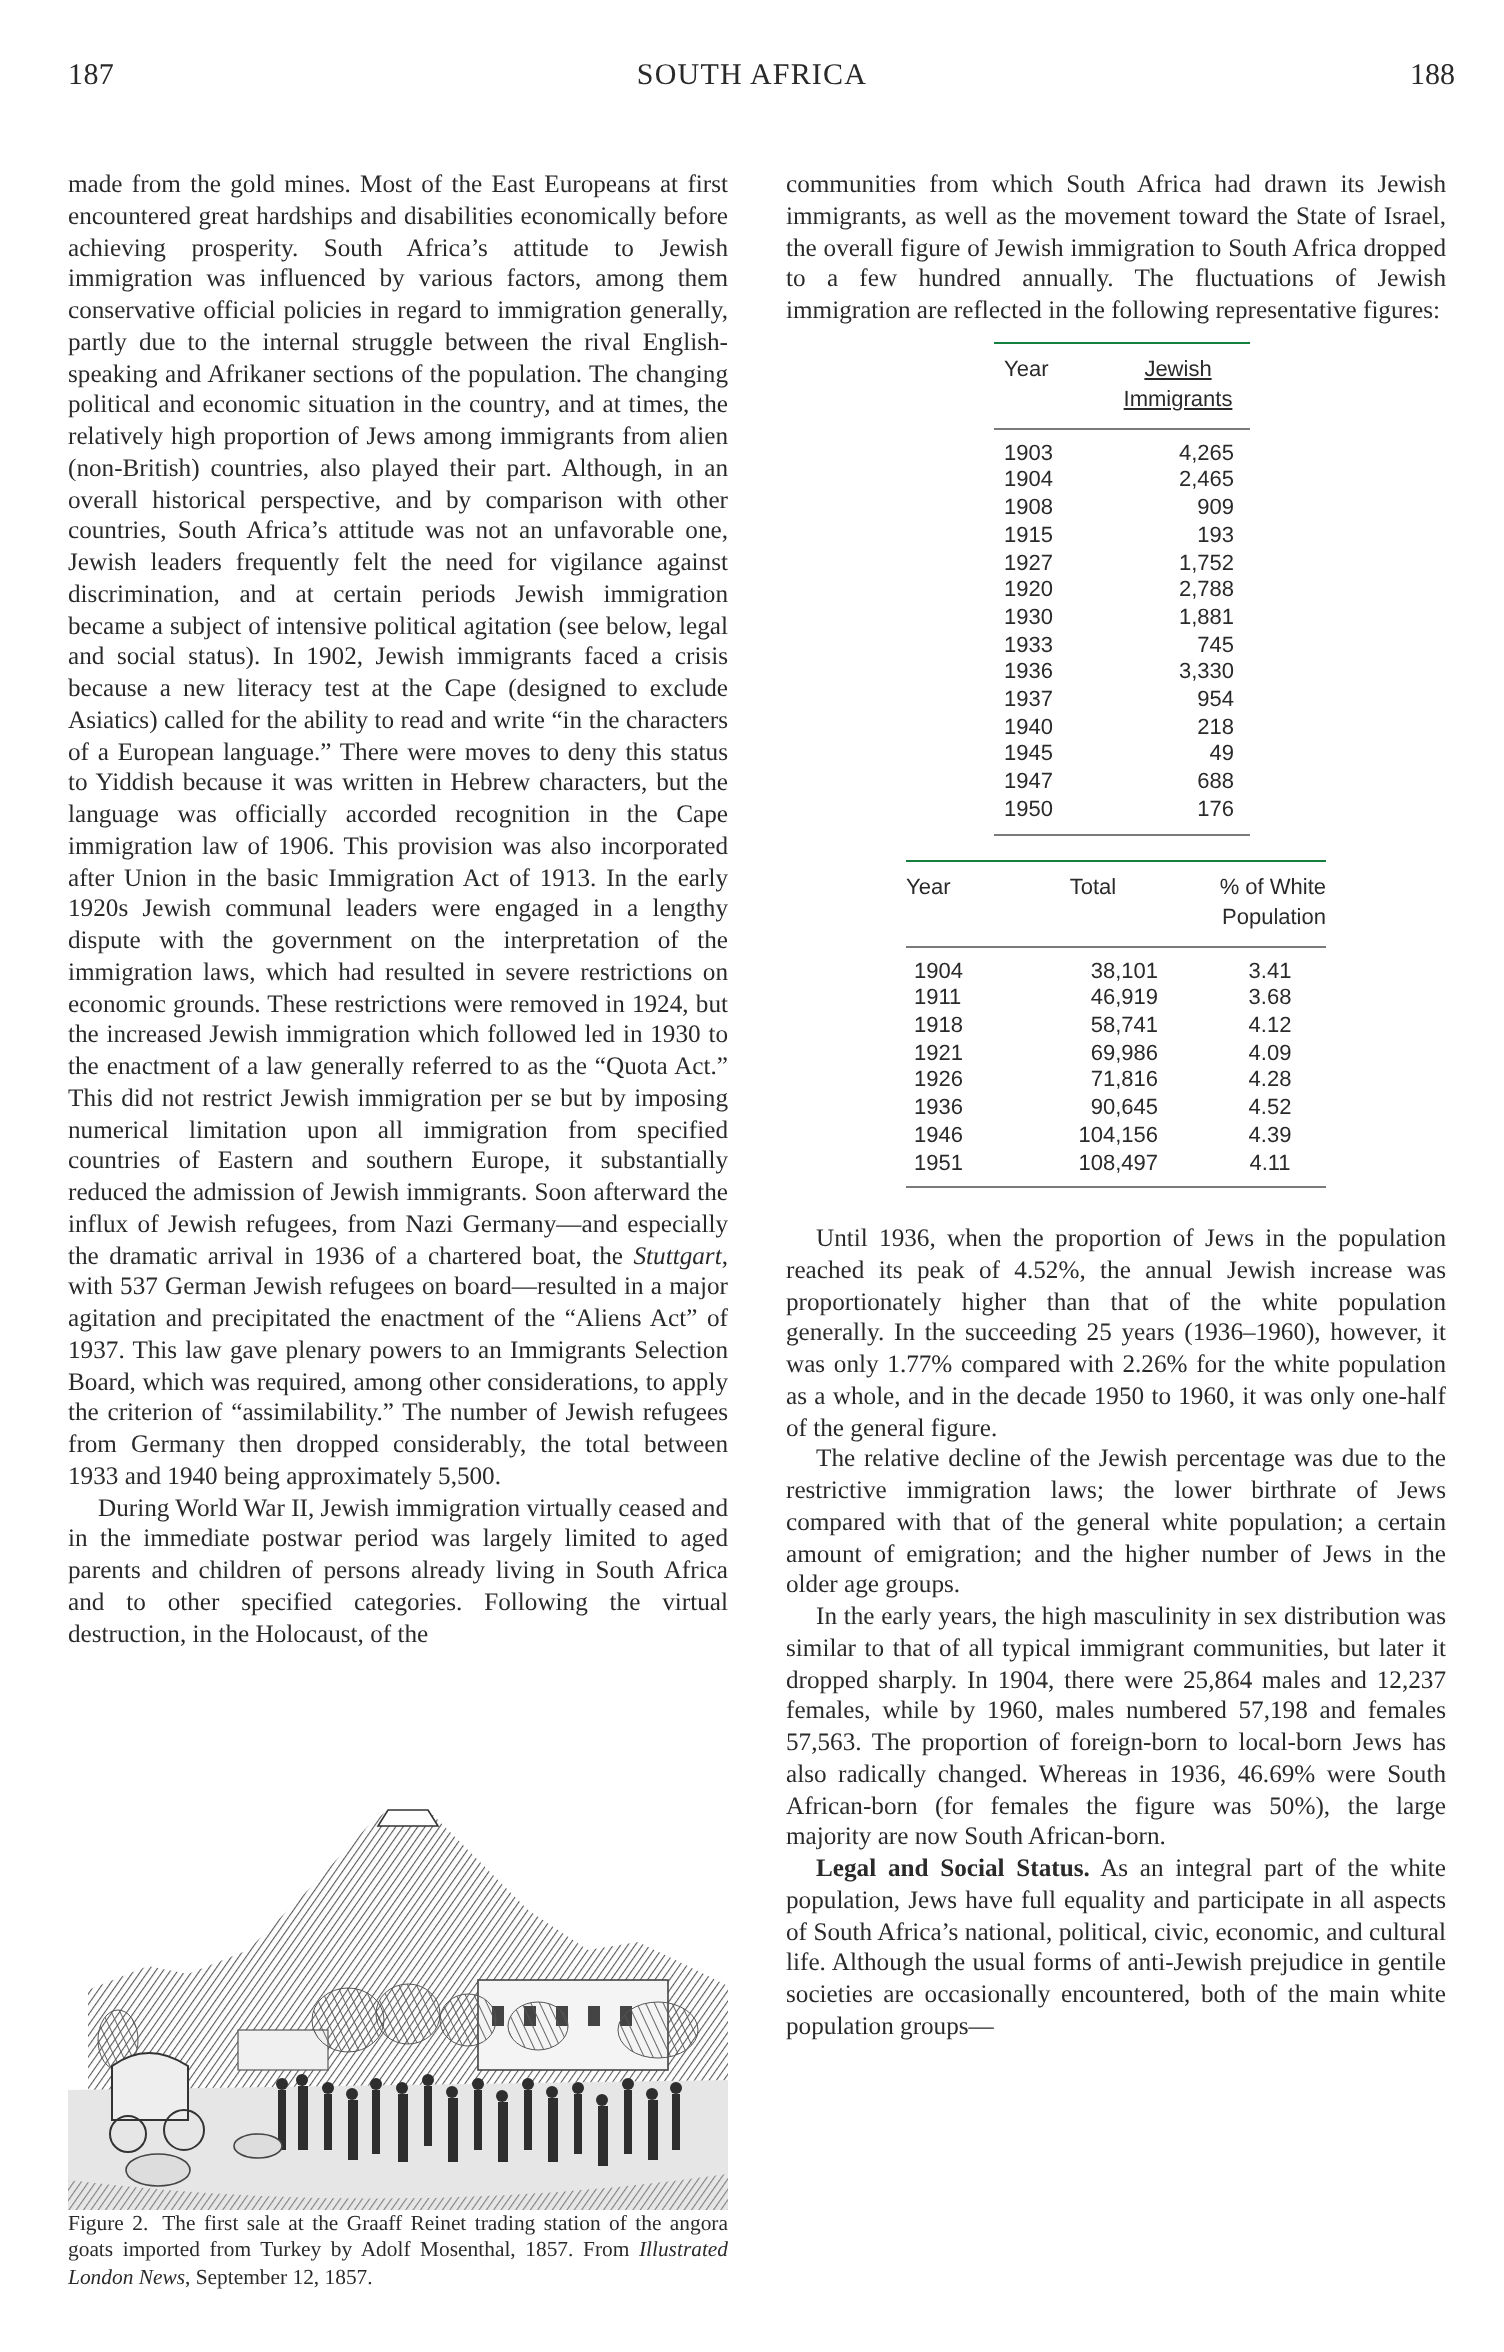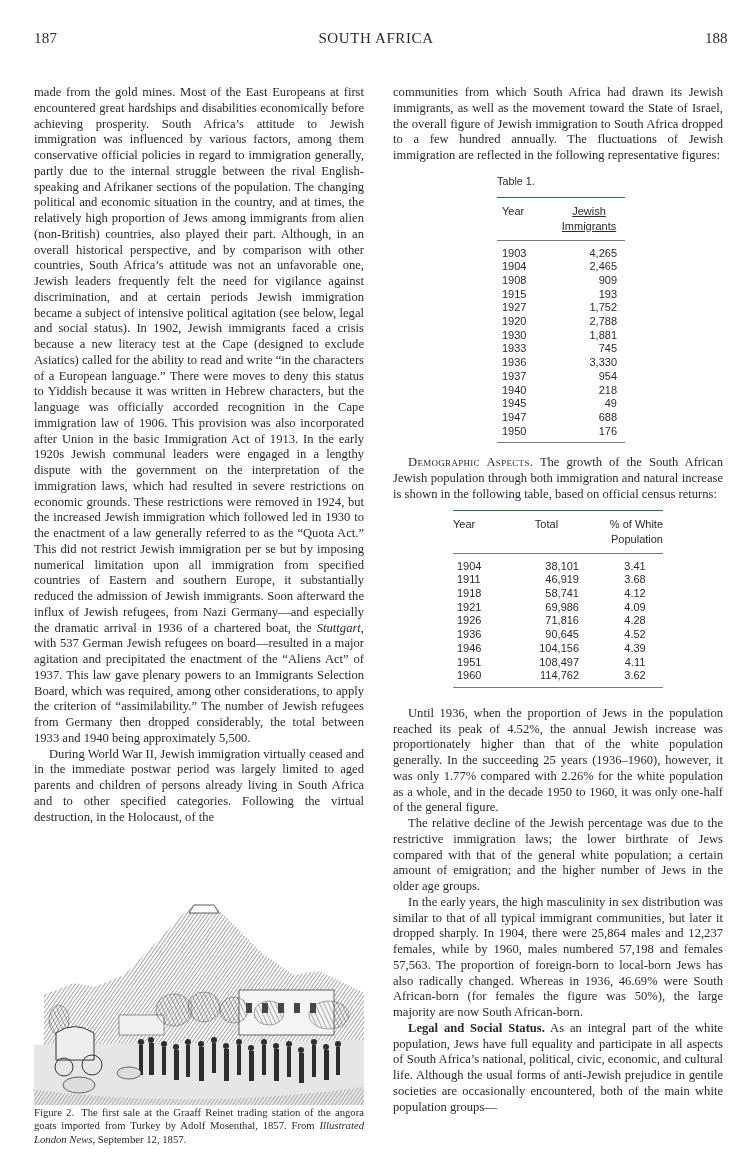--- a/index.html
+++ b/index.html
@@ -136,21 +136,20 @@
 </div>
 
 <div class="caption">
   <span class="lbl">Figure 2.</span><span>The first sale at the Graaff Reinet trading station of the angora goats imported from Turkey by Adolf Mosenthal, 1857. From </span><em>Illustrated London News</em><span>, September 12, 1857.</span>
 </div>
 
 <div class="col col-right">
   <p>communities from which South Africa had drawn its Jewish immigrants, as well as the movement toward the State of Israel, the overall figure of Jewish immigration to South Africa dropped to a few hundred annually. The fluctuations of Jewish immigration are reflected in the following representative figures:</p>
 
   <div id="t1-wrap">
-    <div class="tbl-title">Table 1.</div>
     <table class="data" id="t1" style="margin-top:7px;margin-bottom:12px;">
       <thead>
         <tr>
           <th class="c1">Year</th>
           <th class="c2" style="width:72px;">Jewish Immigrants</th>
         </tr>
       </thead>
       <tbody id="t1-body">
           <tr>
             <td class="c1">1903</td>
@@ -205,21 +204,20 @@
             <td class="c2">688</td>
           </tr>
           <tr>
             <td class="c1">1950</td>
             <td class="c2">176</td>
           </tr>
         </tbody>
     </table>
   </div>
 
-  <p class="indent"><span class="sc">Demographic Aspects.</span><span> The growth of the South African Jewish population through both immigration and natural increase is shown in the following table, based on official census returns:</span></p>
 
   <div id="t2-wrap">
     <table class="data" id="t2" style="margin-top:7px;margin-bottom:18px;">
       <thead>
         <tr>
           <th class="c1">Year</th>
           <th class="c2">Total</th>
           <th class="c3" style="width:72px;">% of White Population</th>
         </tr>
       </thead>
@@ -257,25 +255,20 @@
           <tr>
             <td class="c1">1946</td>
             <td class="c2">104,156</td>
             <td class="c3">4.39</td>
           </tr>
           <tr>
             <td class="c1">1951</td>
             <td class="c2">108,497</td>
             <td class="c3">4.11</td>
           </tr>
-          <tr>
-            <td class="c1">1960</td>
-            <td class="c2">114,762</td>
-            <td class="c3">3.62</td>
-          </tr>
         </tbody>
     </table>
   </div>
 
   <p class="indent">Until 1936, when the proportion of Jews in the population reached its peak of 4.52%, the annual Jewish increase was proportionately higher than that of the white population generally. In the succeeding 25 years (1936–1960), however, it was only 1.77% compared with 2.26% for the white population as a whole, and in the decade 1950 to 1960, it was only one-half of the general figure.</p>
   <p class="indent">The relative decline of the Jewish percentage was due to the restrictive immigration laws; the lower birthrate of Jews compared with that of the general white population; a certain amount of emigration; and the higher number of Jews in the older age groups.</p>
   <p class="indent">In the early years, the high masculinity in sex distribution was similar to that of all typical immigrant communities, but later it dropped sharply. In 1904, there were 25,864 males and 12,237 females, while by 1960, males numbered 57,198 and females 57,563. The proportion of foreign-born to local-born Jews has also radically changed. Whereas in 1936, 46.69% were South African-born (for females the figure was 50%), the large majority are now South African-born.</p>
   <p class="indent"><b>Legal and Social Status.</b><span> As an integral part of the white population, Jews have full equality and participate in all aspects of South Africa’s national, political, civic, economic, and cultural life. Although the usual forms of anti-Jewish prejudice in gentile societies are occasionally en­countered, both of the main white population groups—</span></p>
 </div>
 

